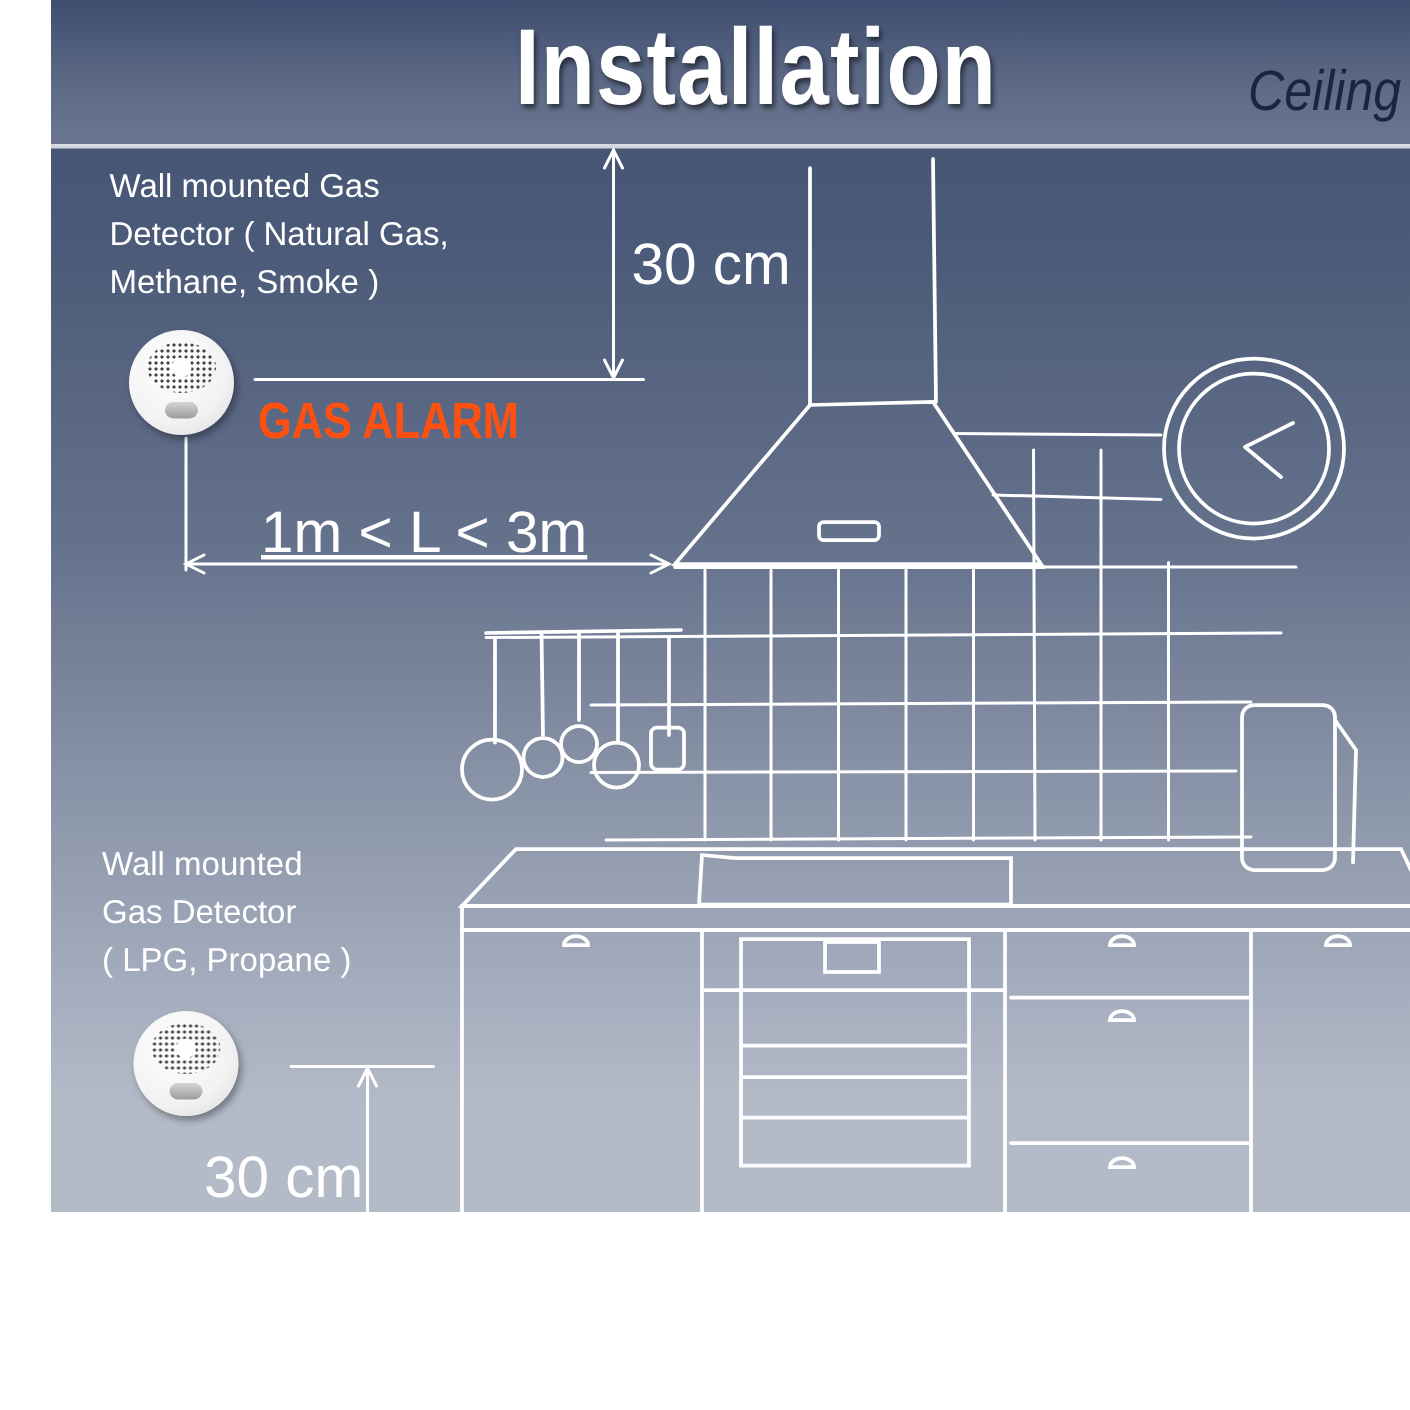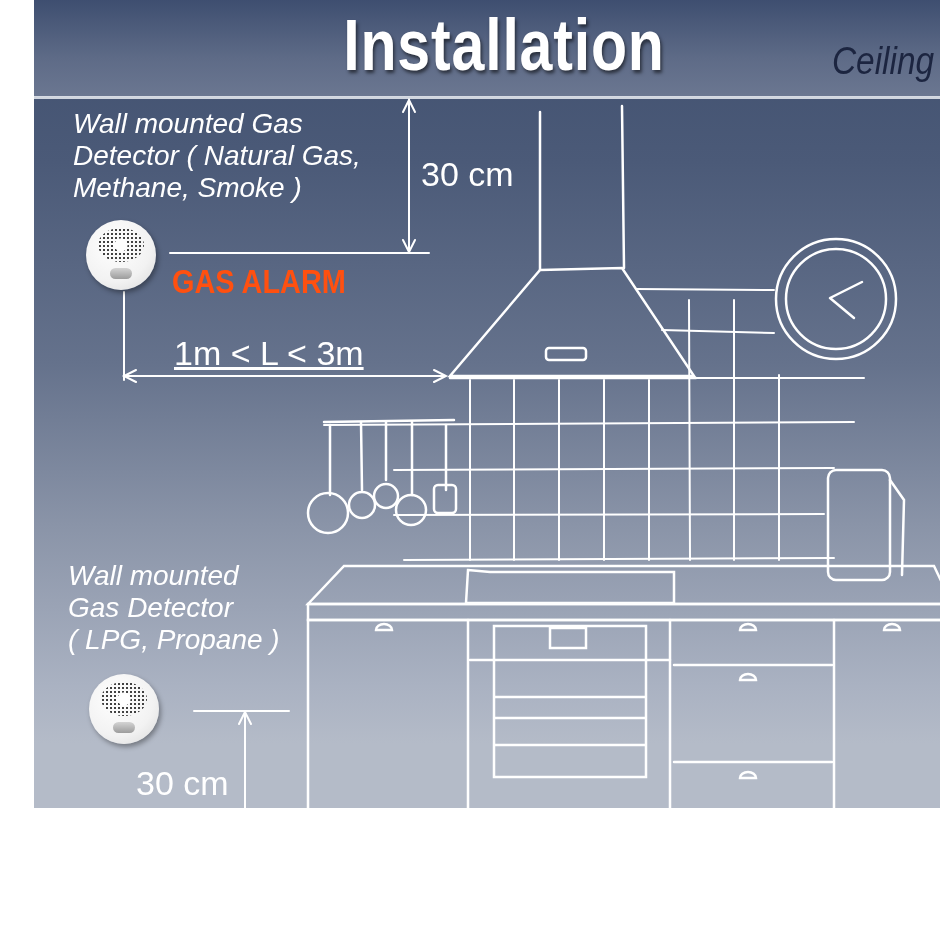--- a/index.html
+++ b/index.html
@@ -8,22 +8,22 @@
     background:linear-gradient(180deg,#3f4f6e 0%,#4b5a78 20%,#65728c 45%,#8a94a8 65%,#aab2c2 85%,#b4bbc8 92%);overflow:hidden;margin-left:34px;}
   .header{position:absolute;left:0;top:0;width:940px;height:97px;
     background:linear-gradient(180deg,#3e4e70 0%,#5e6b87 60%,#6b7791 100%);}
   .ceiling-line{position:absolute;left:0;top:96px;width:940px;height:3px;background:#e9ecf2;opacity:.85;}
   .title{position:absolute;left:0;width:940px;top:4px;text-align:center;color:#fff;font-size:72px;font-weight:bold;
     letter-spacing:1px;transform:scaleX(.82);transform-origin:470px 0;text-shadow:2px 3px 4px rgba(0,0,0,.55);}
   .ceiling{position:absolute;right:40px;top:40px;color:#1c2540;font-size:38px;font-style:italic;transform:scaleX(.88);transform-origin:right top;}
   .floor-band{position:absolute;left:0;top:857px;width:940px;height:83px;
     background:linear-gradient(180deg,#6e7890 0%,#8a93a7 40%,#a4acbc 100%);}
   .floor{position:absolute;left:92px;top:864px;color:#1e2b52;font-size:44px;font-style:italic;}
-  .txt{position:absolute;color:#fff;font-size:28px;line-height:32px;white-space:pre-line;font-style:italic;}
-  .big{position:absolute;color:#fff;font-size:34px;}
+  .txt{position:absolute;color:#fff;font-size:22px;line-height:32px;white-space:pre-line;}
+  .big{position:absolute;color:#fff;font-size:39px;}
   .alarm{position:absolute;left:138px;top:262px;color:#ff5010;font-size:34px;font-weight:bold;transform:scaleX(.85);transform-origin:left top;}
   .det{position:absolute;width:70px;height:70px;border-radius:50%;
     background:radial-gradient(circle at 40% 35%,#ffffff 0%,#f2f2f2 60%,#d8d8d8 100%);
     box-shadow:2px 3px 5px rgba(0,0,0,.35);}
   .det .grill{position:absolute;left:12px;top:8px;width:46px;height:34px;border-radius:50%;
     background:radial-gradient(circle,#fff 0 6px,transparent 7px),radial-gradient(circle,#222 0.9px,transparent 1.2px);
     background-size:100% 100%,4px 4px;opacity:.85;}
   .det .btn{position:absolute;left:24px;top:48px;width:22px;height:11px;border-radius:6px;background:linear-gradient(#d4d4d4,#9c9c9c);}
   svg.draw{position:absolute;left:0;top:0;}
 </style>

